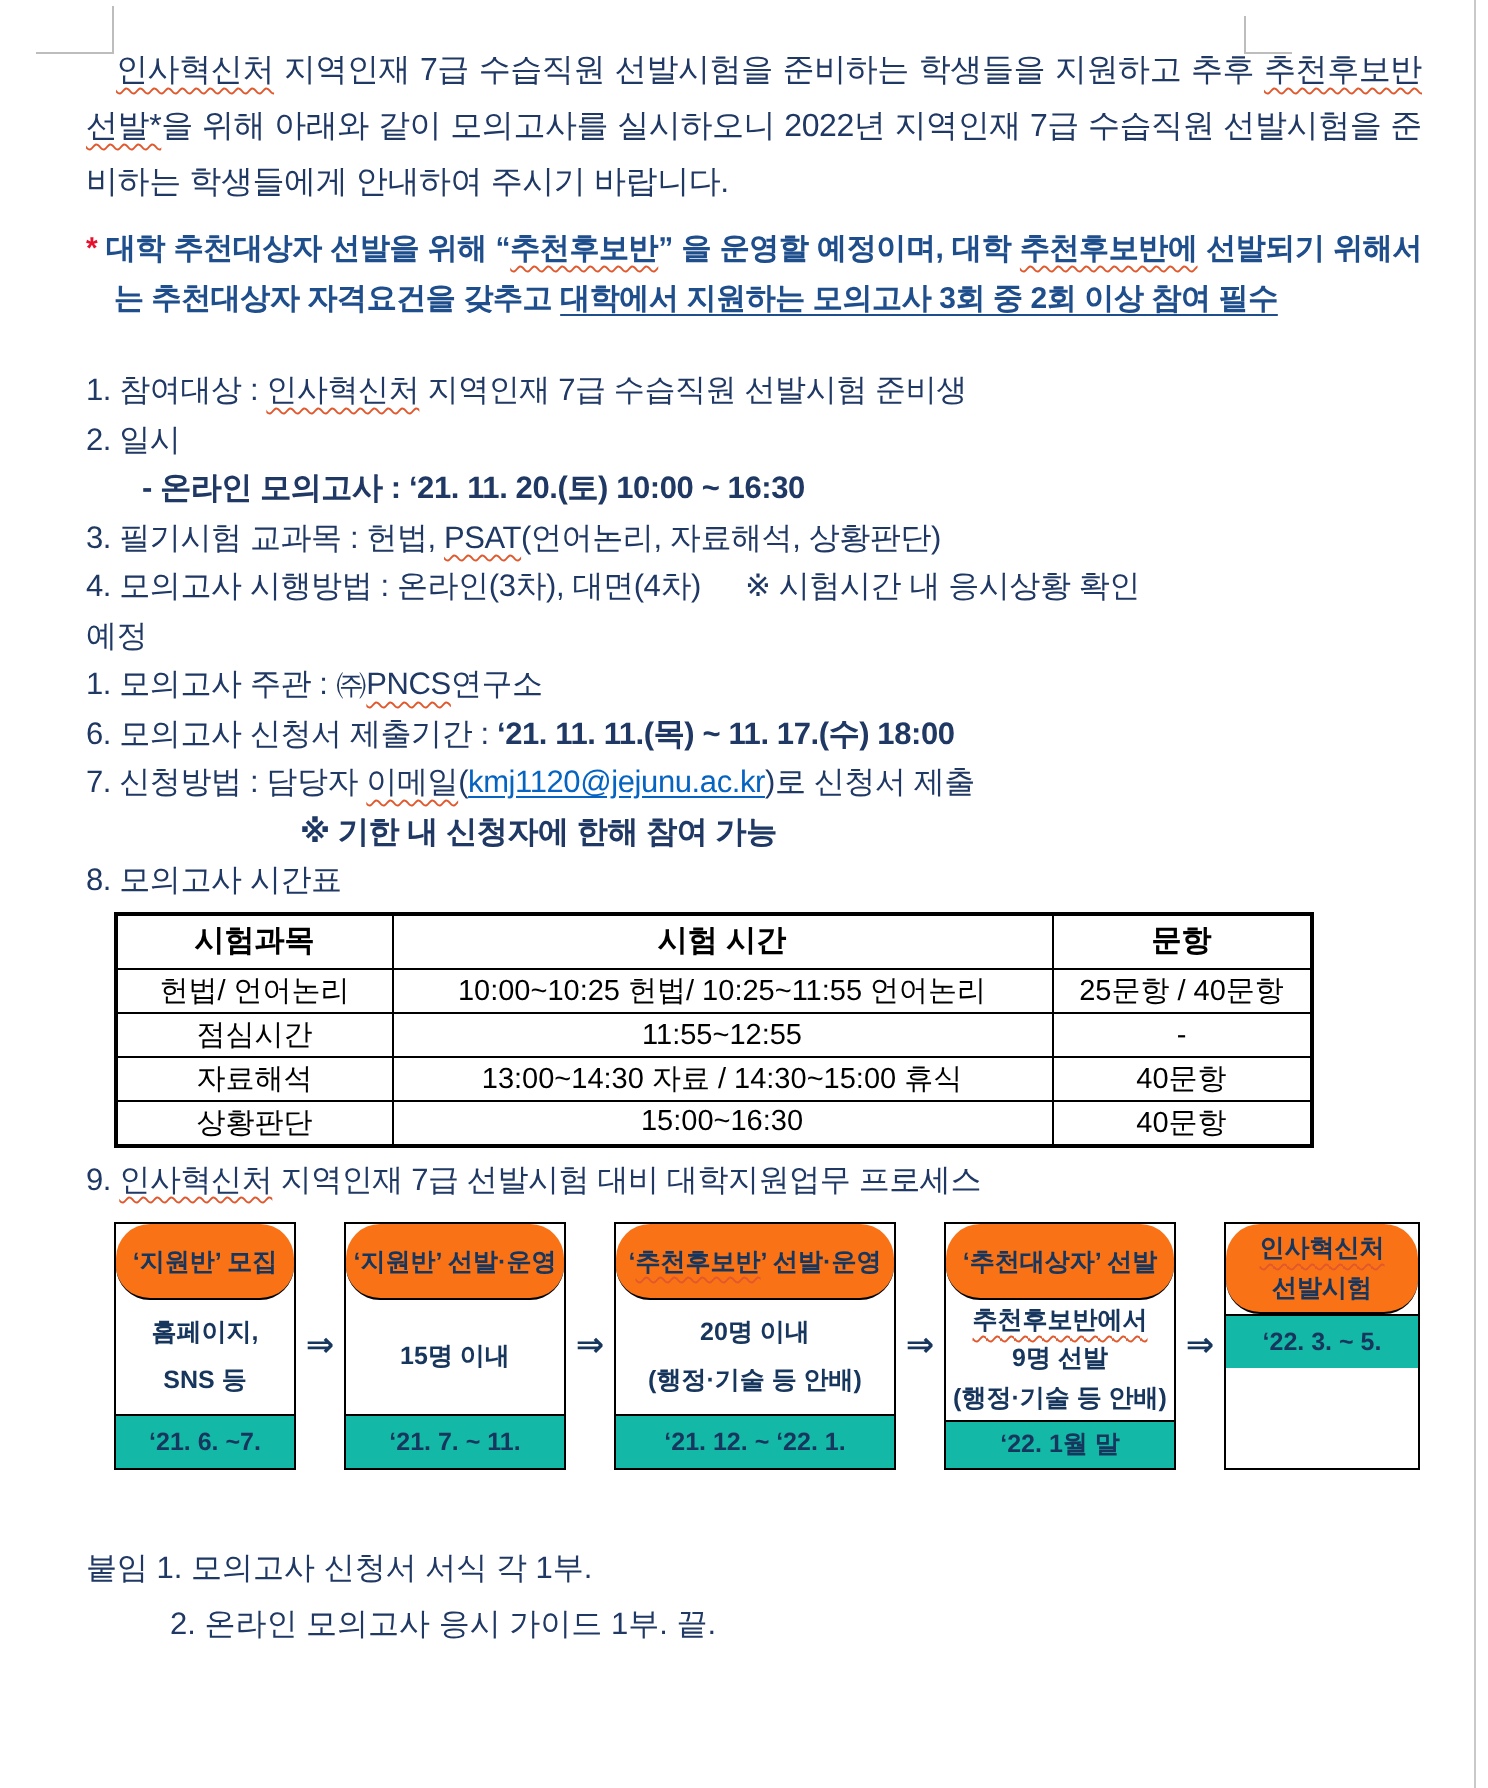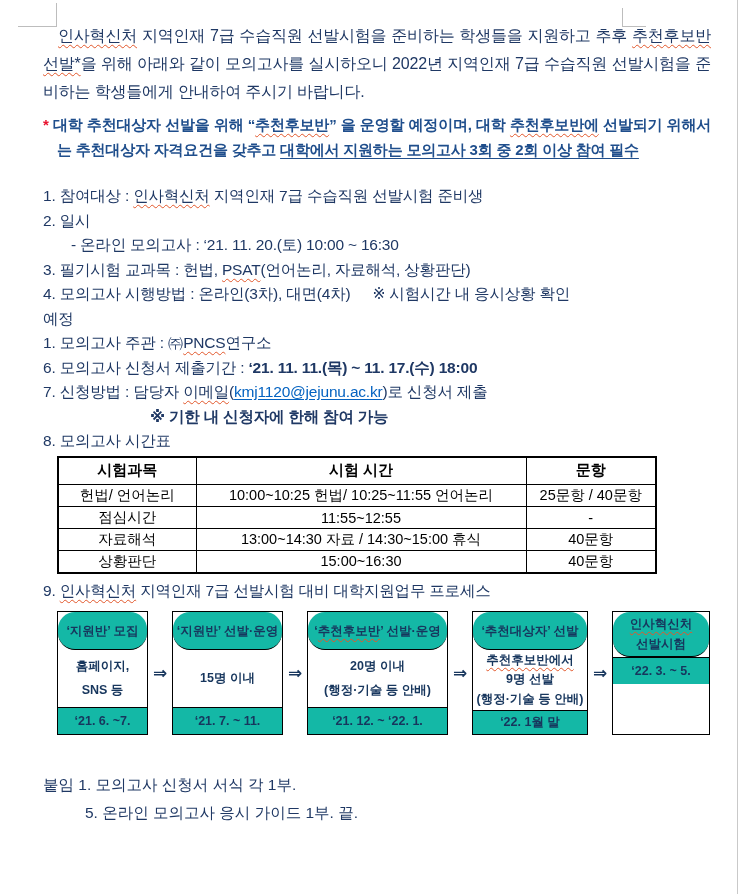--- a/index.html
+++ b/index.html
@@ -41,21 +41,21 @@
   .wavy {
     text-decoration: underline; text-decoration-style: wavy;
     text-decoration-color: #E2572B; text-decoration-thickness: 1px;
     text-underline-offset: 3px;
   }
   .uline { text-decoration: underline; text-underline-offset: 3px; }
   .doc-line {
     color: #1F3864; font-size: 15.5px; line-height: 24.5px;
     letter-spacing: -0.2px; white-space: nowrap;
   }
-  .sub { margin-left: 28px; font-weight: 400; }
+  .sub { margin-left: 28px; font-weight: 700; }
   .bold { font-weight: 700; }
   .ref-note { margin-left: 22px; }
   .center-note { margin-left: 107px; font-weight: 700; }
   .email { color: #0563C1; text-decoration: underline; text-underline-offset: 2px; }
   table.timetable {
     border-collapse: collapse; border: 2px solid #000;
     margin: 2px 0 0 14px; width: 598px;
     color: #000; text-align: center; table-layout: fixed;
   }
   table.timetable th, table.timetable td { border: 1px solid #000; padding: 0 2px; }
@@ -70,21 +70,21 @@
     width: 653px; height: 124px; margin: 8px 0 0 14px;
   }
   .step {
     border: 1.5px solid #000; display: flex; flex-direction: column;
     color: #17365D; font-weight: 700; font-size: 12.5px; text-align: center;
     background: #fff;
   }
   .s1 { width: 91px; } .s2 { width: 111px; } .s3 { width: 141px; }
   .s4 { width: 116px; } .s5 { width: 98px; }
   .step-title {
-    background: #14b8a6; border-bottom: 1.5px solid #000; min-height: 38px;
+    background: #f97316; border-bottom: 1.5px solid #000; min-height: 38px;
     display: flex; flex-direction: column; align-items: center; justify-content: center;
     padding: 2px 1px; line-height: 1.6; border-radius: 17px;
   }
   .step-title .row { display: block; }
   .step-body {
     flex: 1; display: flex; flex-direction: column; align-items: center;
     justify-content: center; white-space: pre-line; line-height: 1.85; padding: 1px;
   }
   .step-body .tight { line-height: 1.55; white-space: pre-line; }
   .step-date {
@@ -224,17 +224,17 @@
             <span class="row wavy">인사혁신처</span>
             <span class="row">선발시험</span>
           </div>
         <div class="step-date">‘22. 3. ~ 5.</div>
       </div>
 
     </div>
 
     <div class="attach">
       <div>붙임 1. 모의고사 신청서 서식 각 1부.</div>
-      <div class="l2">5. 온라인 모의고사 응시 가이드 1부.  끝.</div>
+      <div class="l2">2. 온라인 모의고사 응시 가이드 1부.  끝.</div>
     </div>
 
   </div>
 </div>
 
 </body></html>

